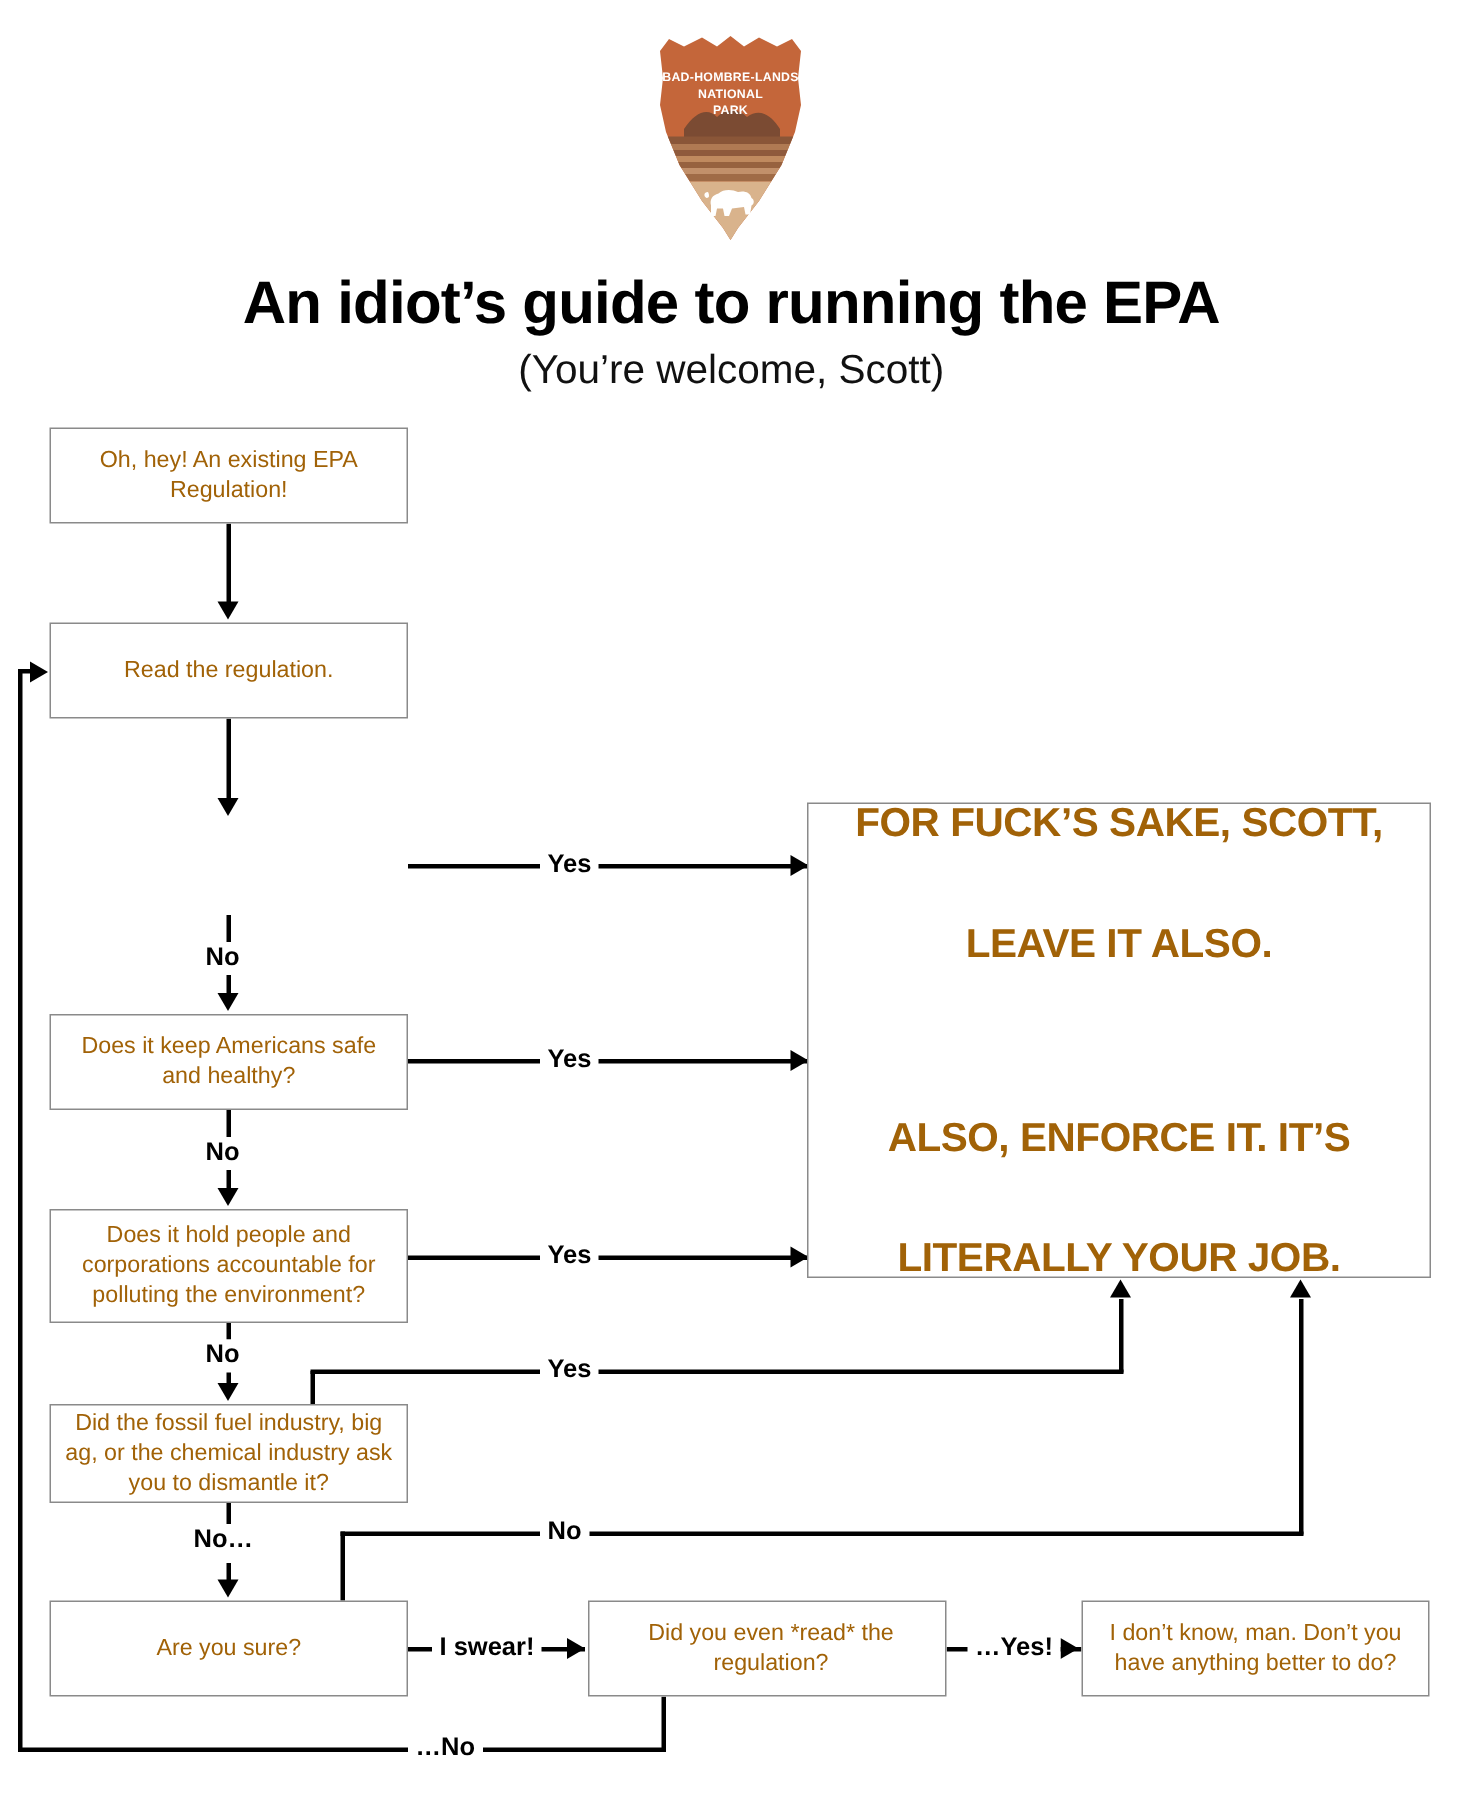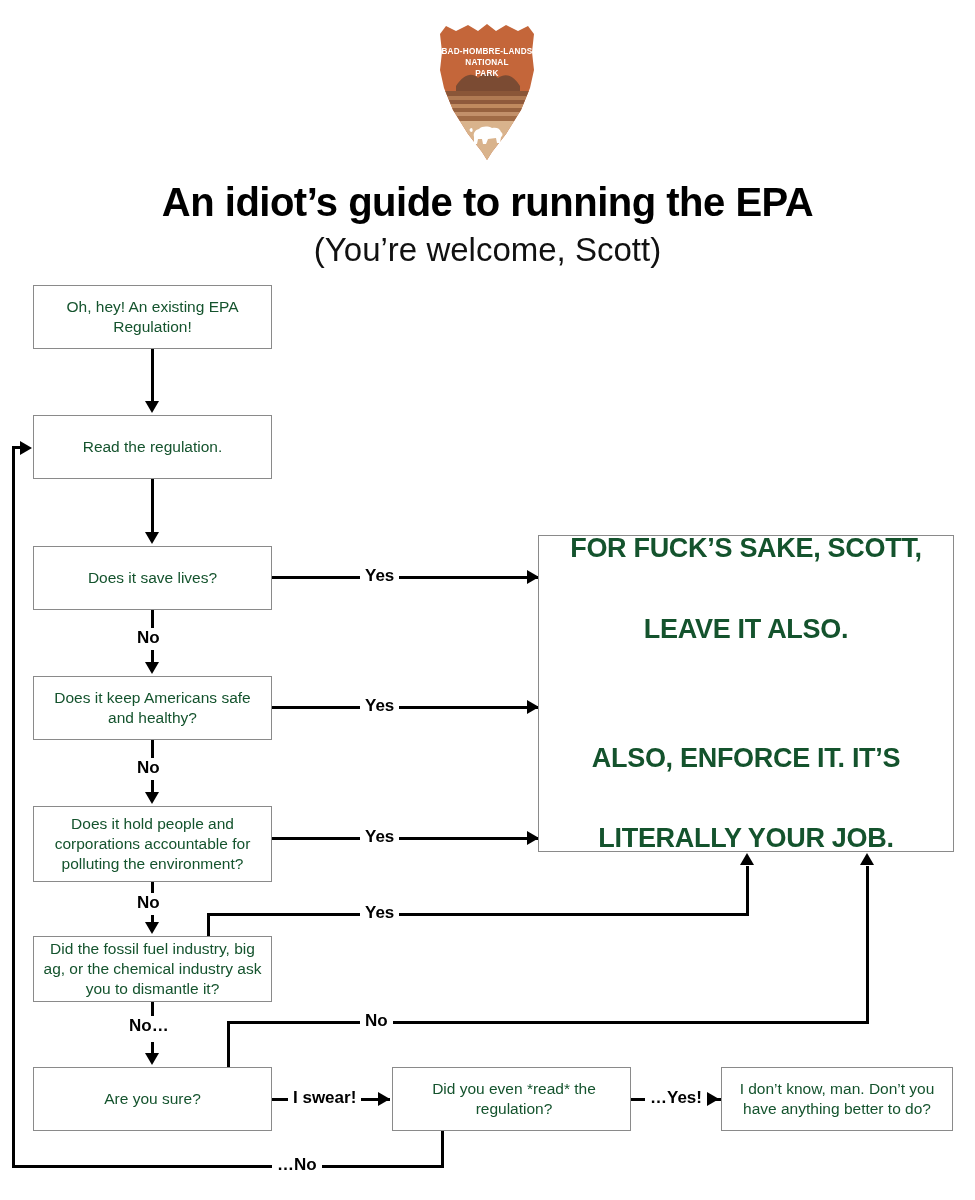--- a/index.html
+++ b/index.html
@@ -42,37 +42,37 @@
     color: #000000;
     letter-spacing: -0.5px;
     line-height: 1.1;
   }
   #subtitle {
     position: absolute;
     left: 0;
     top: 231px;
     width: 975px;
     text-align: center;
-    font-size: 33px;
+    font-size: 27px;
     font-weight: normal;
     color: #111111;
     line-height: 1.15;
   }
 
   
   .node {
     position: absolute;
     box-sizing: border-box;
     background: #ffffff;
     border: 1.5px solid #8a8a8a;
     display: flex;
     align-items: center;
     justify-content: center;
     text-align: center;
-    color: #14532d;
+    color: #a16207;
     font-size: 15.5px;
     line-height: 1.28;
     padding: 4px 8px;
     z-index: 3;
   }
   .node.shout {
     font-size: 27px;
     font-weight: bold;
     line-height: 1.22;
     letter-spacing: -0.3px;
@@ -167,21 +167,20 @@
     </svg>
   </div>
 
   <div id="title">An idiot’s guide to running the EPA</div>
   <div id="subtitle">(You’re welcome, Scott)</div>
 
   <div class="node" style="left:33px;  top:285px;  width:239px; height:64px;">Oh, hey! An existing EPA Regulation!</div>
 
   <div class="node" style="left:33px;  top:415px;  width:239px; height:64px;">Read the regulation.</div>
 
-  <div class="node" style="left:33px;  top:546px;  width:239px; height:64px;">Does it save lives?</div>
 
   <div class="node" style="left:33px;  top:676px;  width:239px; height:64px;">Does it keep Americans safe and healthy?</div>
 
   <div class="node" style="left:33px;  top:806px;  width:239px; height:76px;">Does it hold people and corporations accountable for polluting the environment?</div>
 
   <div class="node" style="left:33px;  top:936px;  width:239px; height:66px;">Did the fossil fuel industry, big ag, or the chemical industry ask you to dismantle it?</div>
 
   <div class="node" style="left:33px;  top:1067px; width:239px; height:64px;">Are you sure?</div>
 
   <div class="node" style="left:392px; top:1067px; width:239px; height:64px;padding-left:13px;">Did you even *read* the regulation?</div>

